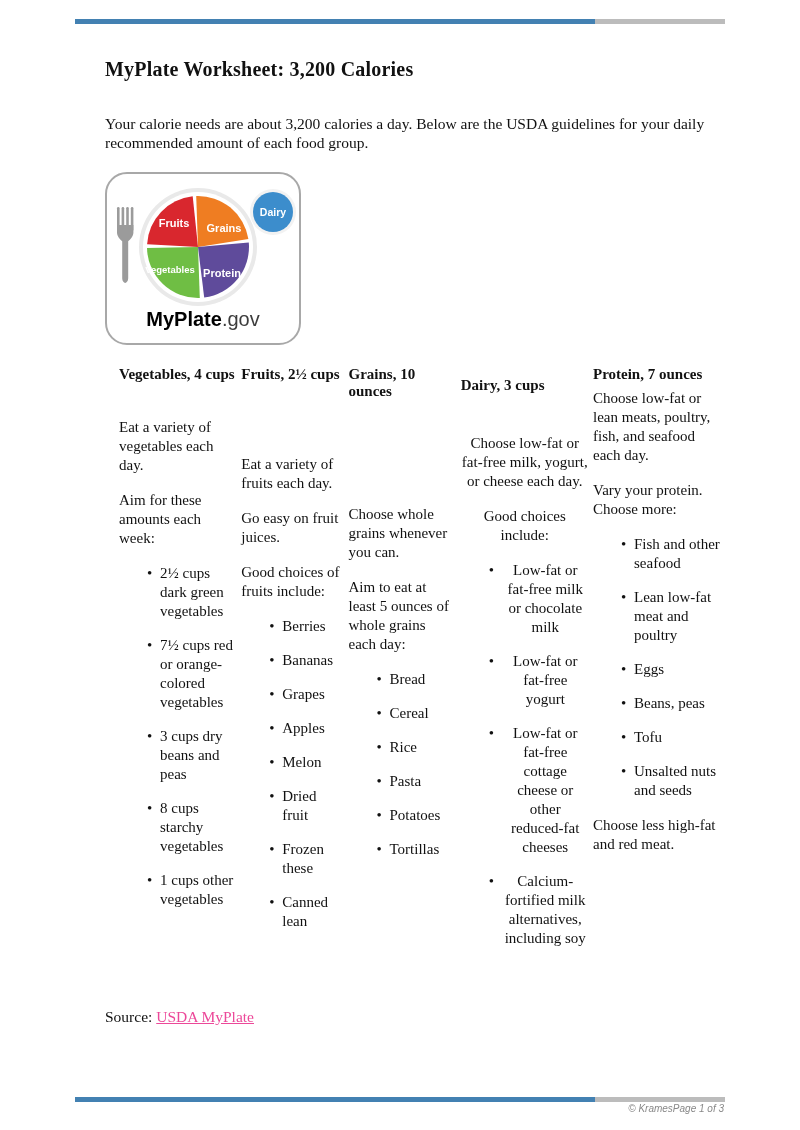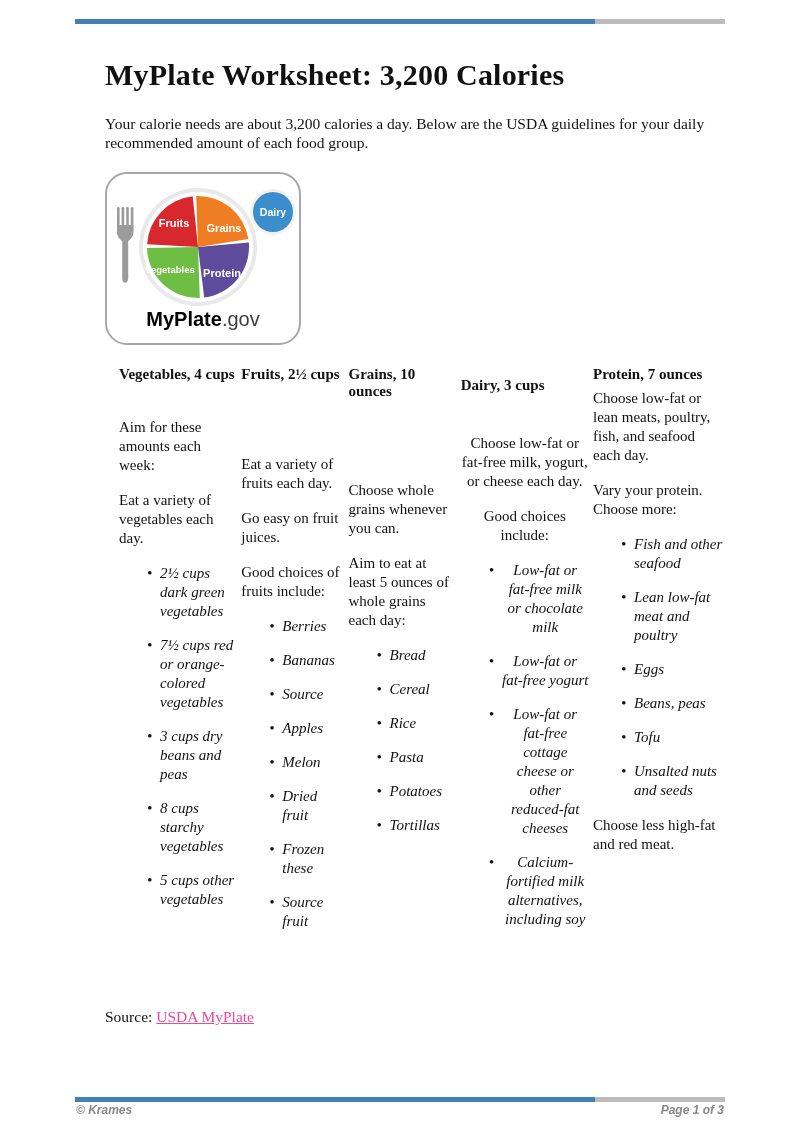--- a/index.html
+++ b/index.html
@@ -15,21 +15,21 @@
   .rule-bar {
     position: absolute; left: 75px; width: 650px; height: 5px;
     background: #bcbcbc;
   }
   .rule-bar .bar-fill { height: 100%; width: 520px; }
   .rule-bar.top { top: 19px; }
   .rule-bar.bottom { top: 1097px; }
 
   .page-title {
     position: absolute; left: 105px; top: 58px; width: 620px;
-    font-size: 30px; font-weight: bold; letter-spacing: 0.2px;
+    font-size: 20px; font-weight: bold; letter-spacing: 0.2px;
   }
 
   .intro {
     position: absolute; left: 105px; top: 114px; width: 608px;
     font-size: 15.5px; line-height: 19px;
   }
 
   
   .logo-card {
     position: absolute; left: 105px; top: 172px;
@@ -41,46 +41,46 @@
   
   .columns {
     position: absolute; left: 119px; top: 366px; width: 606px;
     display: flex; justify-content: space-between;
   }
   .col { font-size: 15px; line-height: 19px; }
   .col .header { font-weight: bold; font-size: 15px; line-height: 16.5px; }
   .para { margin: 0 0 16px 0; }
   .para:last-child { margin-bottom: 0; }
   ul.bullets { list-style: none; padding-left: 28px; margin: 0 0 16px 0; }
-  ul.bullets li { position: relative; padding-left: 13px; margin-bottom: 15px; font-style: italic; }
+  ul.bullets li { position: relative; padding-left: 13px; margin-bottom: 15px; }
   ul.bullets li::before { content: "\2022"; position: absolute; left: 0; top: 0; }
 
   .col-0 { width: 118px; }
   .col-1 { width: 103px; }
   .col-2 { width: 108px; }
   .col-3 { width: 128px; }
   .col-4 { width: 132px; }
   .col-0 .body { margin-top: 35px; }
   .col-1 .body { margin-top: 72px; }
-  .col-2 .body { margin-top: 82px; }
+  .col-2 .body { margin-top: 106px; }
   .col-3 .header { padding-top: 11px; }
   .col-3 .body { margin-top: 40px; text-align: center; }
   .col-4 .body { margin-top: 6px; }
 
   .source-line {
     position: absolute; left: 105px; top: 1008px;
     font-size: 15.5px;
   }
   .source-line a { color: #ec4899; text-decoration: underline; }
 
   .footer-meta {
     position: absolute; left: 76px; top: 1103px; width: 648px;
-    display: flex; justify-content: space-between;
+    display: flex; justify-content: flex-end;
     font-family: "Liberation Sans", sans-serif;
-    font-size: 12px; font-style: italic; color: #888; font-weight: bold;
+    font-size: 10px; font-style: italic; color: #888;
   }
 
   .logo-brand-bold { font-family: "Liberation Sans", sans-serif; font-weight: bold; }
   .logo-brand-suffix { font-family: "Liberation Sans", sans-serif; font-weight: normal; fill: #3c3c3c; }
   .plate-label { font-family: "Liberation Sans", sans-serif; font-weight: bold; fill: #ffffff; }
 </style>
 </head>
 <body>
 
 <div class="rule-bar top">
@@ -119,47 +119,47 @@
     </g>
 
     <text x="96" y="152" font-size="20" text-anchor="middle"><tspan class="logo-brand-bold">MyPlate</tspan><tspan class="logo-brand-suffix">.gov</tspan></text>
   </svg>
 </div>
 
 <div class="columns">
   <div class="col col-0">
     <div class="header">Vegetables, 4 cups</div>
     <div class="body">
+        <p class="para">Eat a variety of vegetables each day.</p>
         <p class="para">Aim for these amounts each week:</p>
-        <p class="para">Eat a variety of vegetables each day.</p>
         <ul class="bullets">
           <li>2½ cups dark green vegetables</li>
           <li>7½ cups red or orange-colored vegetables</li>
           <li>3 cups dry beans and peas</li>
           <li>8 cups starchy vegetables</li>
-          <li>5 cups other vegetables</li>
+          <li>1 cups other vegetables</li>
         </ul>
       </div>
   </div>
 
   <div class="col col-1">
     <div class="header">Fruits, 2½ cups</div>
     <div class="body">
         <p class="para">Eat a variety of fruits each day.</p>
         <p class="para">Go easy on fruit juices.</p>
         <p class="para">Good choices of fruits include:</p>
         <ul class="bullets">
           <li>Berries</li>
           <li>Bananas</li>
-          <li>Source</li>
+          <li>Grapes</li>
           <li>Apples</li>
           <li>Melon</li>
           <li>Dried fruit</li>
           <li>Frozen these</li>
-          <li>Source fruit</li>
+          <li>Canned lean</li>
         </ul>
       </div>
   </div>
 
   <div class="col col-2">
     <div class="header">Grains, 10 ounces</div>
     <div class="body">
         <p class="para">Choose whole grains whenever you can.</p>
         <p class="para">Aim to eat at least 5 ounces of whole grains each day:</p>
         <ul class="bullets">

